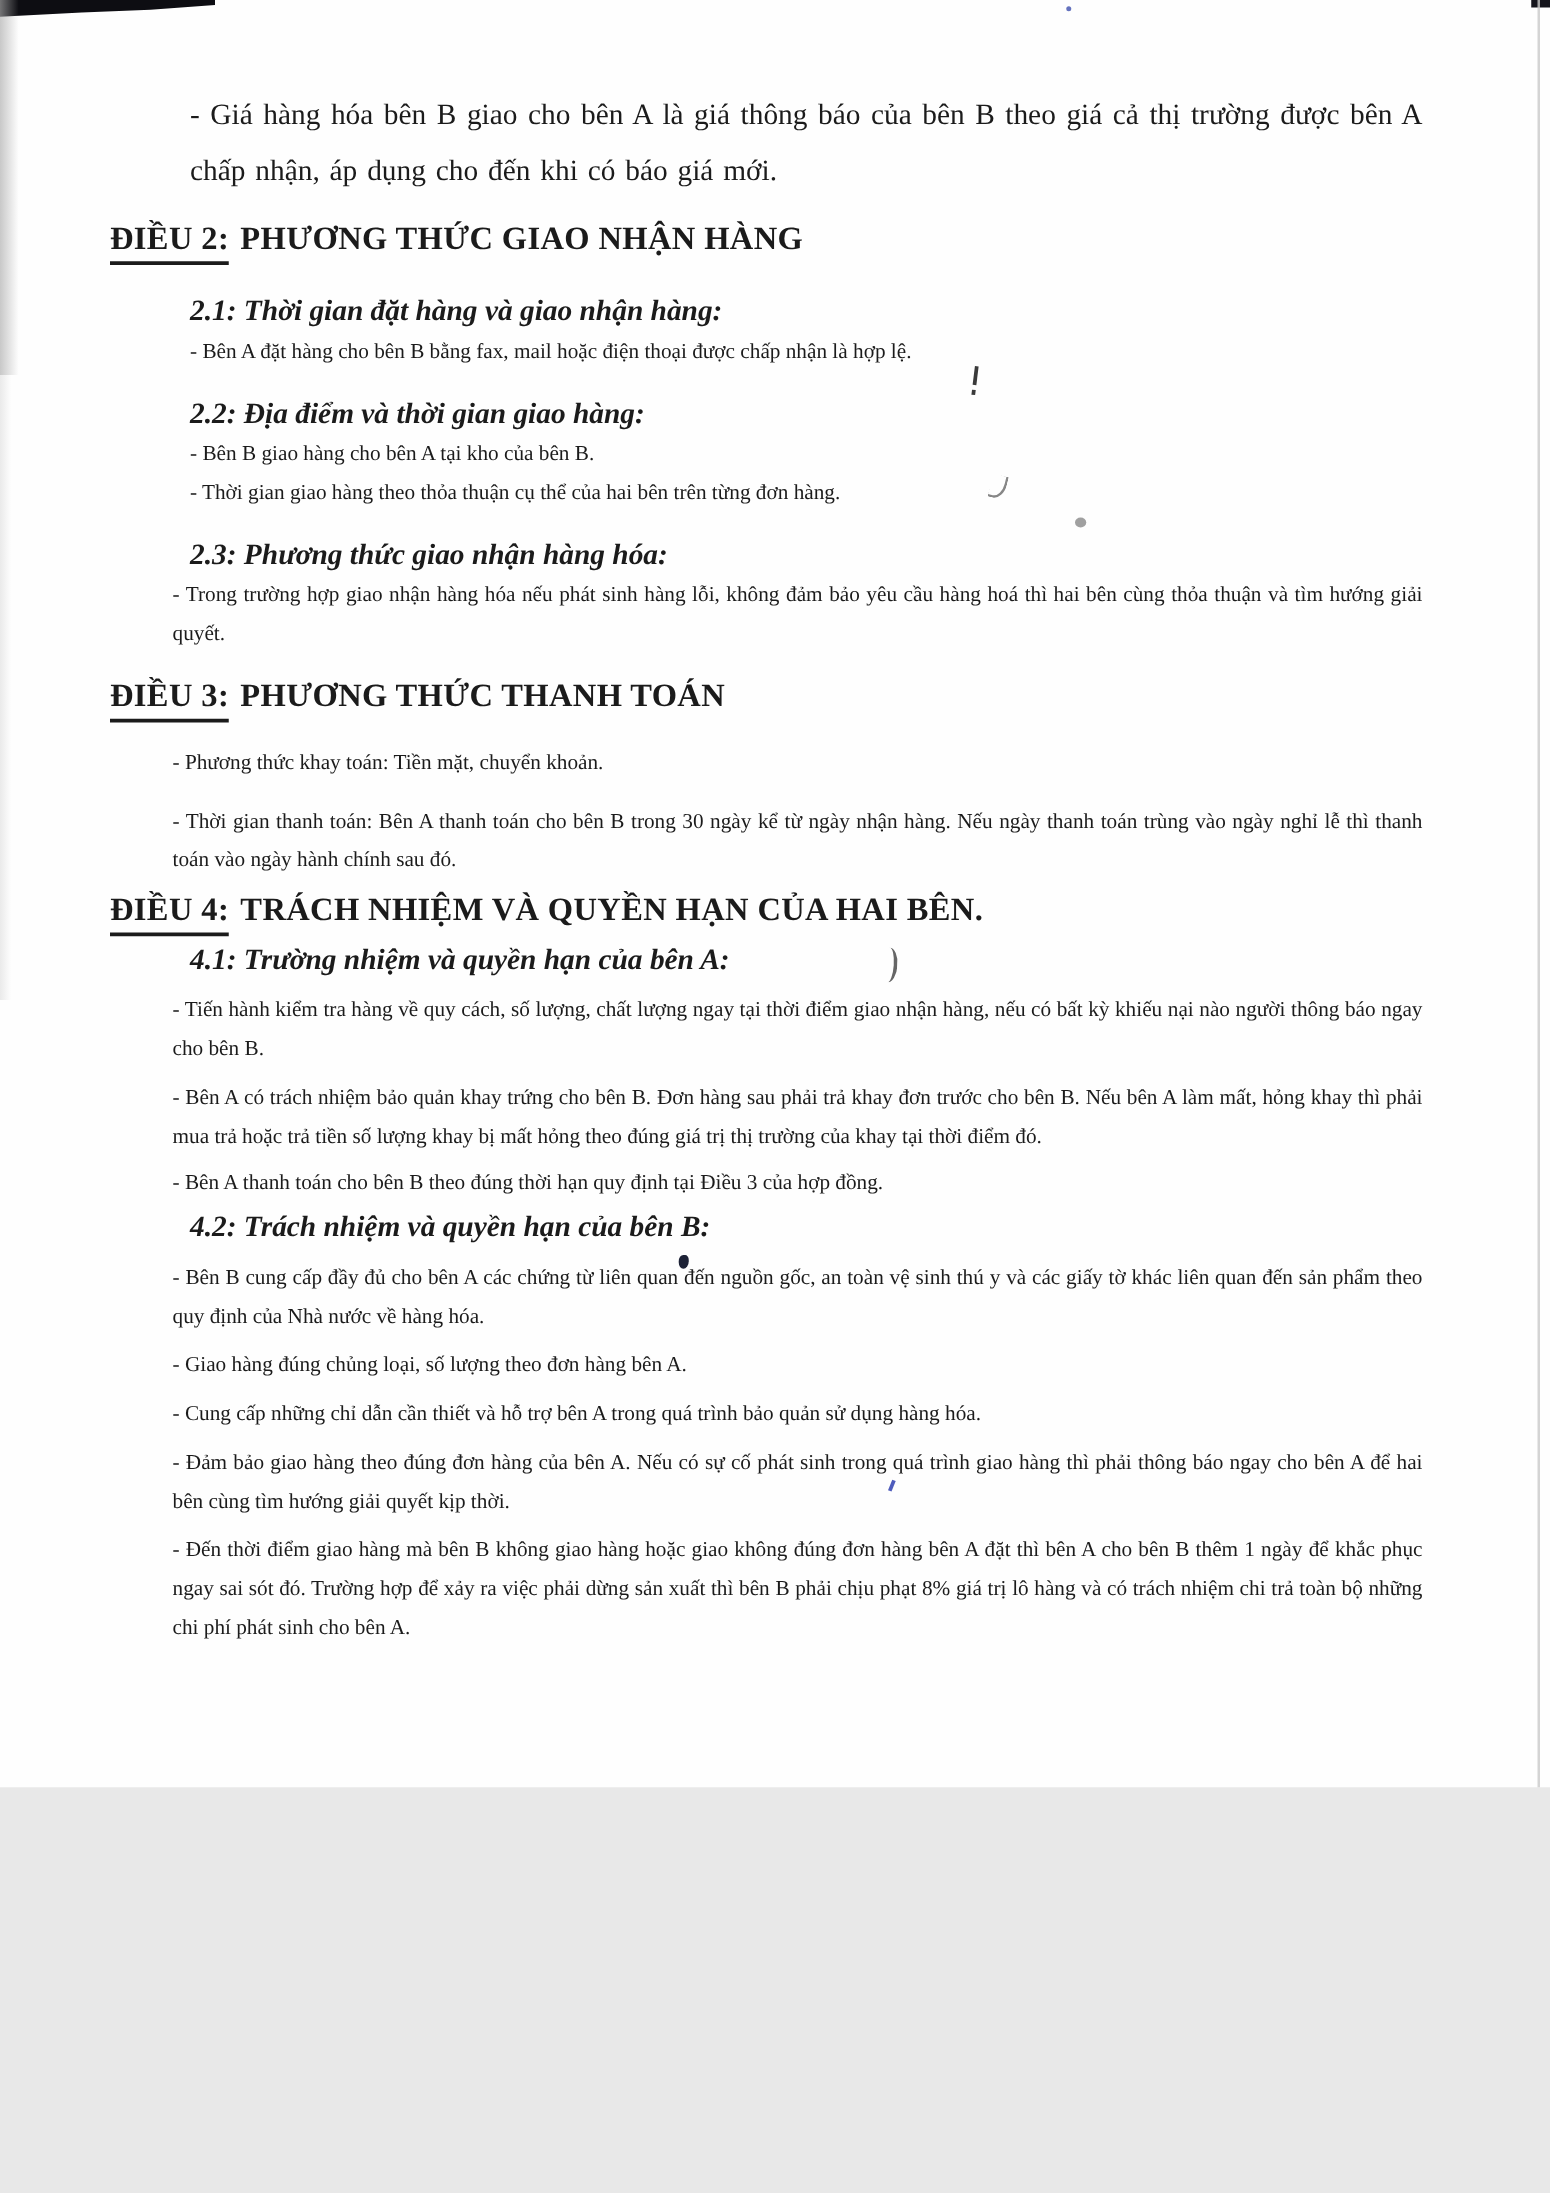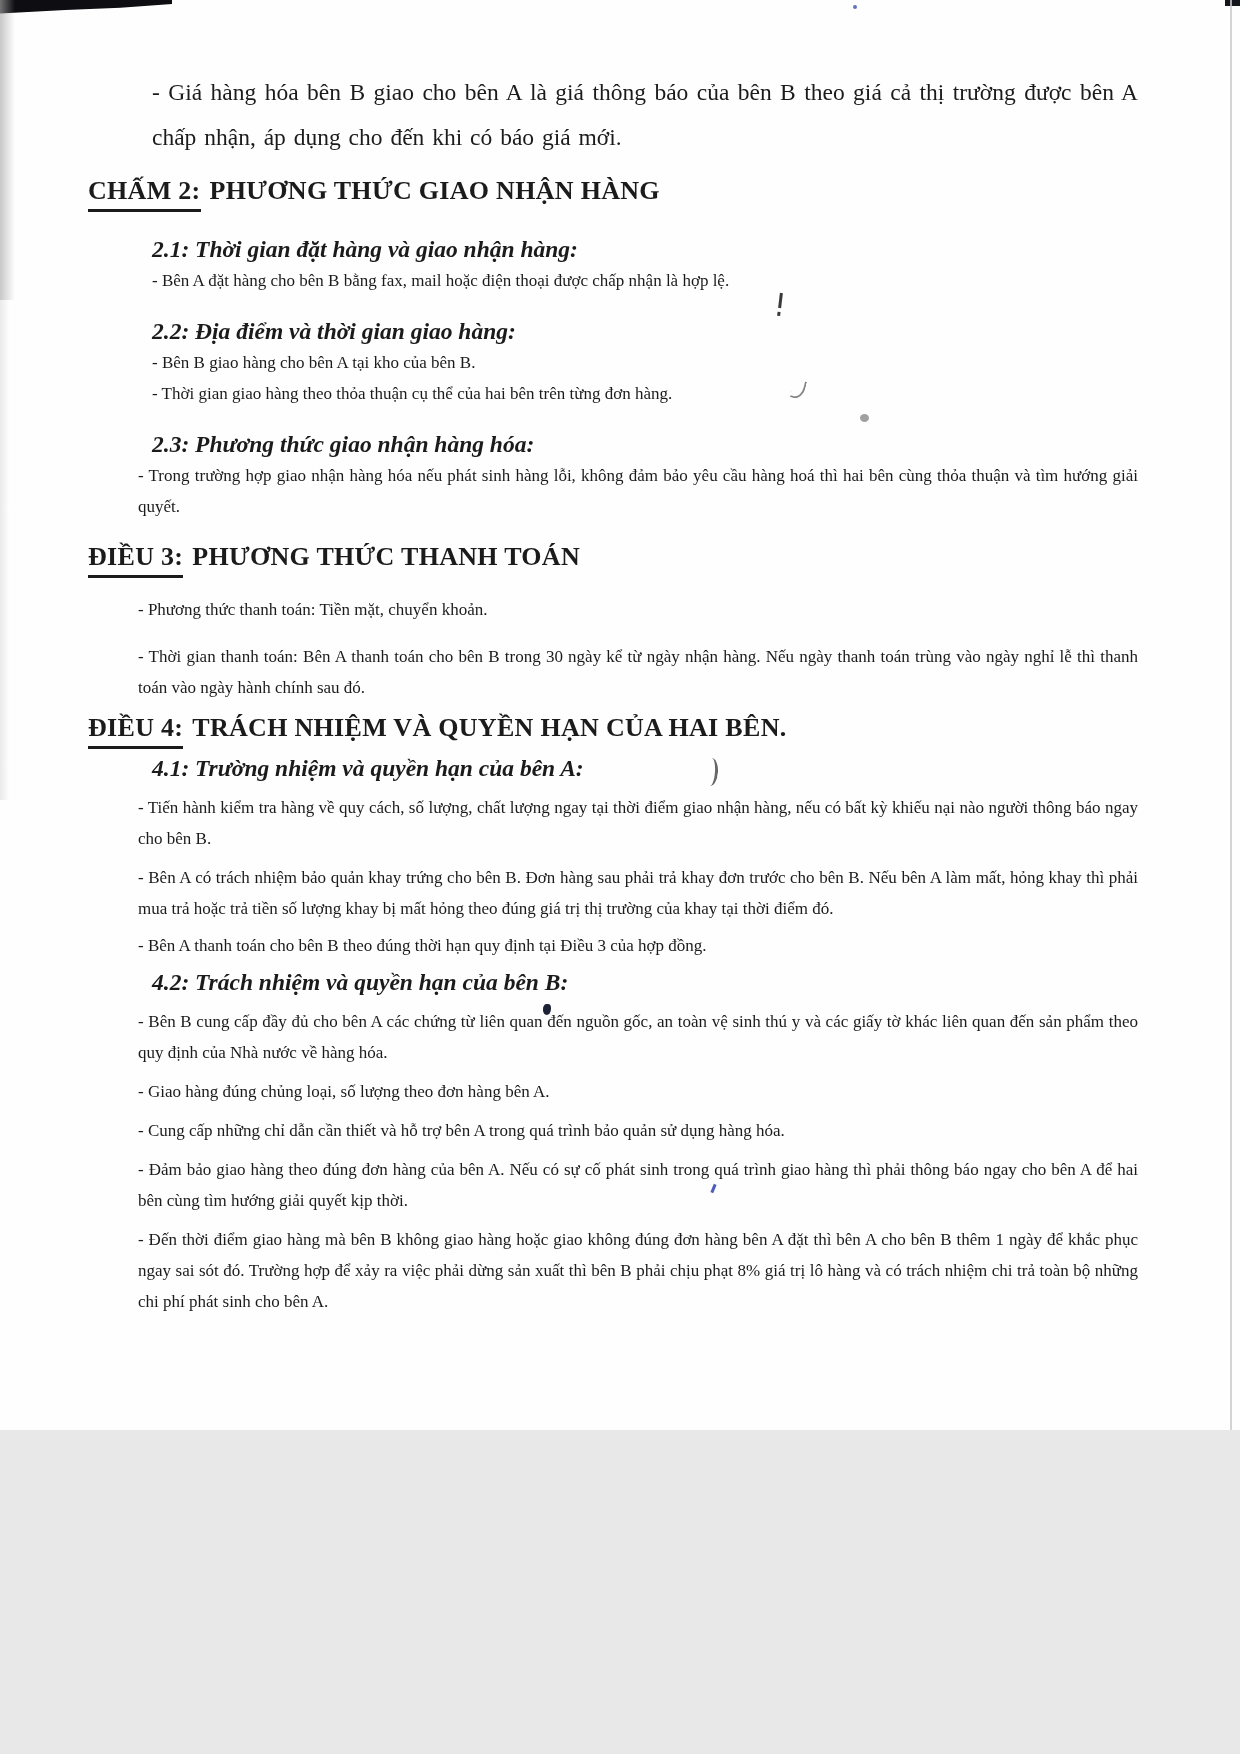--- a/index.html
+++ b/index.html
@@ -124,37 +124,37 @@
   <div class="artifact a-paren"></div>
   <div class="artifact a-ink-dot"></div>
   <div class="artifact a-pen-mark"></div>
   <div class="artifact a-gray-blob"></div>
 
   <div class="content">
 
     <p class="intro">- Giá hàng hóa bên B giao cho bên A là giá thông báo của bên B theo giá cả thị trường được bên A chấp nhận, áp dụng cho đến khi có báo giá mới.</p>
 
     <h2 class="dieu mt14">
-      <span class="dieu-num">CHẤM 2:</span><span>PHƯƠNG THỨC GIAO NHẬN HÀNG</span>
+      <span class="dieu-num">ĐIỀU 2:</span><span>PHƯƠNG THỨC GIAO NHẬN HÀNG</span>
     </h2>
 
     <h3 class="sub mt22">2.1: Thời gian đặt hàng và giao nhận hàng:</h3>
     <p class="body indent2">- Bên A đặt hàng cho bên B bằng fax, mail hoặc điện thoại được chấp nhận là hợp lệ.</p>
 
     <h3 class="sub mt20">2.2: Địa điểm và thời gian giao hàng:</h3>
     <p class="body indent2">- Bên B giao hàng cho bên A tại kho của bên B.</p>
     <p class="body indent2">- Thời gian giao hàng theo thỏa thuận cụ thể của hai bên trên từng đơn hàng.</p>
 
     <h3 class="sub mt20">2.3: Phương thức giao nhận hàng hóa:</h3>
     <p class="body">- Trong trường hợp giao nhận hàng hóa nếu phát sinh hàng lỗi, không đảm bảo yêu cầu hàng hoá thì hai bên cùng thỏa thuận và tìm hướng giải quyết.</p>
 
     <h2 class="dieu mt18">
       <span class="dieu-num">ĐIỀU 3:</span><span>PHƯƠNG THỨC THANH TOÁN</span>
     </h2>
-    <p class="body mt16">- Phương thức thanh toán: Tiền mặt, chuyển khoản.</p>
+    <p class="body mt16">- Phương thức khay toán: Tiền mặt, chuyển khoản.</p>
     <p class="body mt16">- Thời gian thanh toán: Bên A thanh toán cho bên B trong 30 ngày kể từ ngày nhận hàng. Nếu ngày thanh toán trùng vào ngày nghỉ lễ thì thanh toán vào ngày hành chính sau đó.</p>
 
     <h2 class="dieu mt8">
       <span class="dieu-num">ĐIỀU 4:</span><span>TRÁCH NHIỆM VÀ QUYỀN HẠN CỦA HAI BÊN.</span>
     </h2>
 
     <h3 class="sub mt4">4.1: Trường nhiệm và quyền hạn của bên A:</h3>
     <p class="body mt8">- Tiến hành kiểm tra hàng về quy cách, số lượng, chất lượng ngay tại thời điểm giao nhận hàng, nếu có bất kỳ khiếu nại nào người thông báo ngay cho bên B.</p>
     <p class="body mt8">- Bên A có trách nhiệm bảo quản khay trứng cho bên B. Đơn hàng sau phải trả khay đơn trước cho bên B. Nếu bên A làm mất, hỏng khay thì phải mua trả hoặc trả tiền số lượng khay bị mất hỏng theo đúng giá trị thị trường của khay tại thời điểm đó.</p>
     <p class="body mt6">- Bên A thanh toán cho bên B theo đúng thời hạn quy định tại Điều 3 của hợp đồng.</p>

